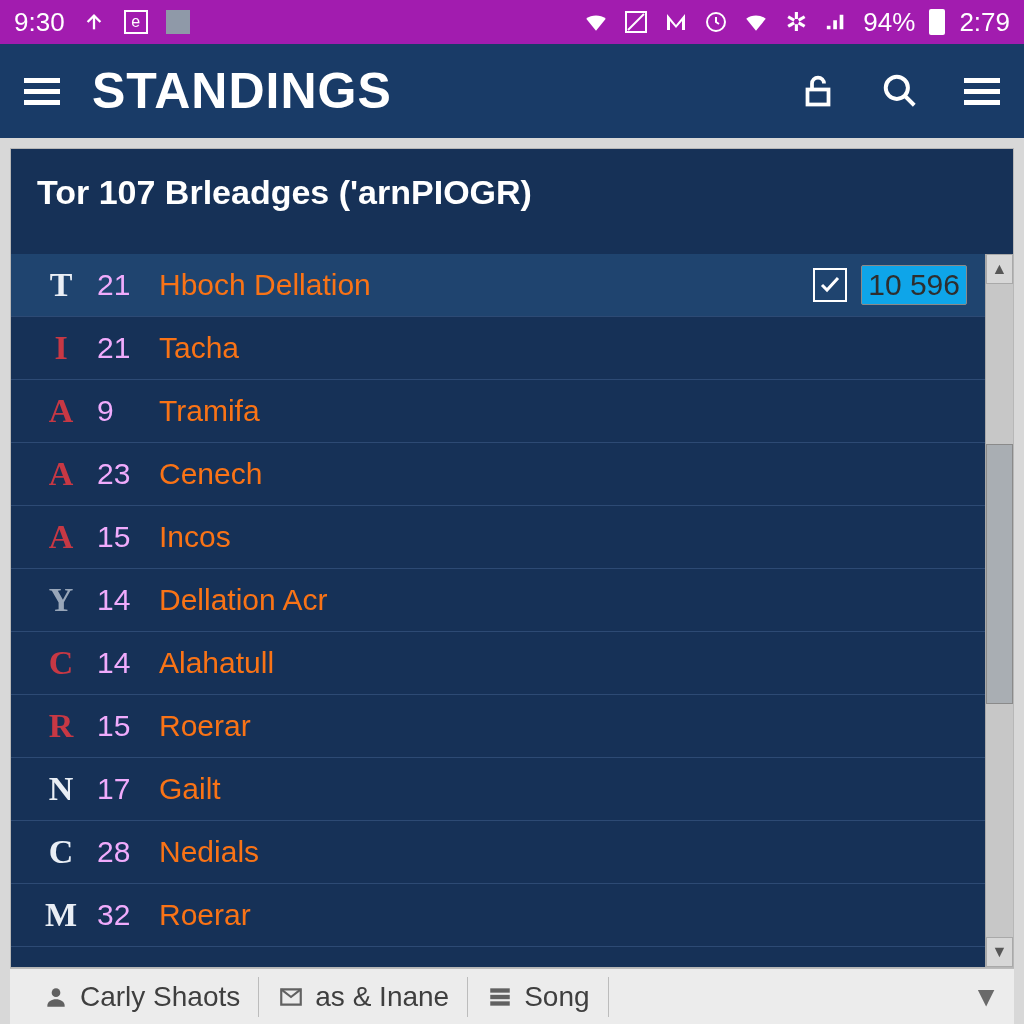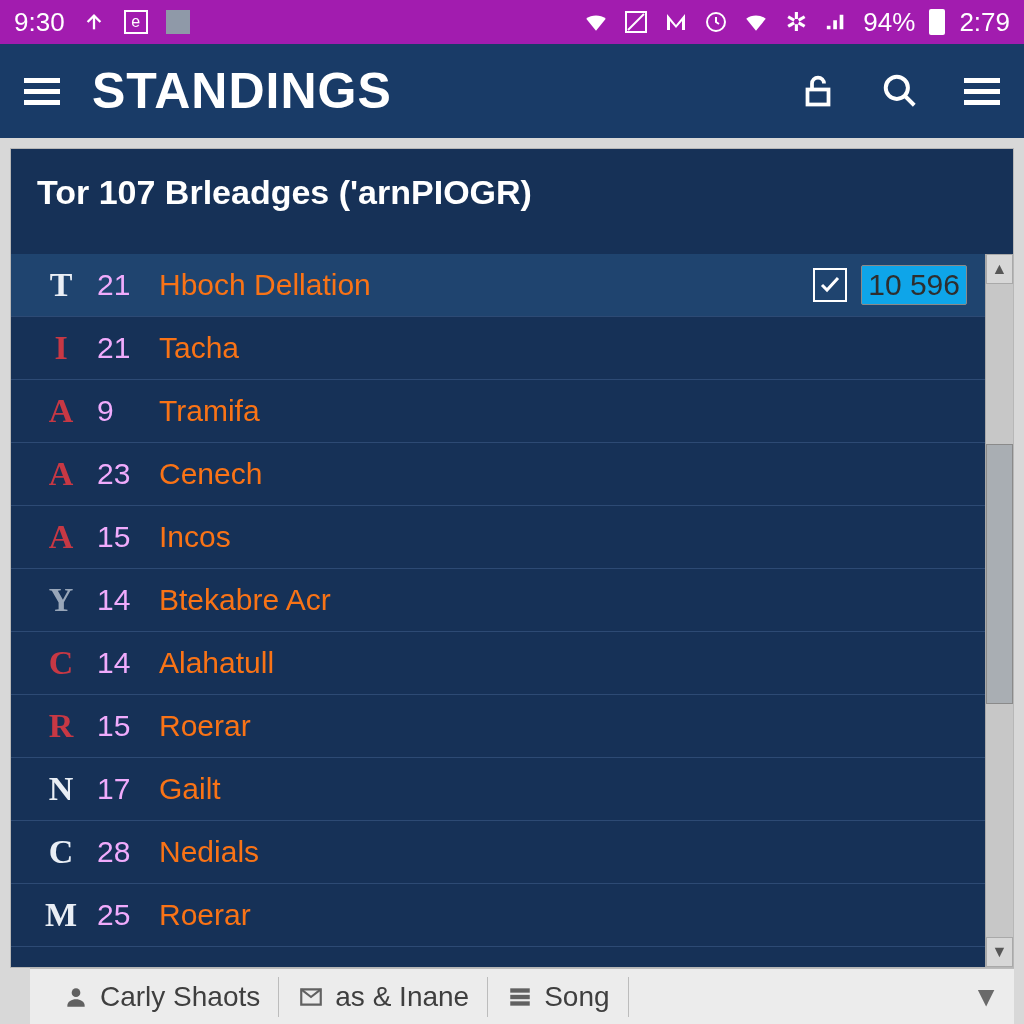--- a/index.html
+++ b/index.html
@@ -41,21 +41,21 @@
 .row .chk { width: 34px; height: 34px; border: 2px solid #fff; margin-right: 14px; display: flex; align-items: center; justify-content: center; font-size: 26px; color: #fff; }
 .row .badge { background: #0ea5e9; color: #2e2e2e; padding: 2px 6px; font-size: 30px; border: 1px solid #8a8a8a; border-radius: 2px; }
 
 
 .scroll-col { width: 28px; background: #c7c7c7; display: flex; flex-direction: column; align-items: center; border-left: 1px solid #a9a9a9; }
 .scroll-arrow { width: 100%; height: 30px; background: #d7d7d7; display: flex; align-items: center; justify-content: center; color: #575757; font-size: 16px; border: 1px solid #a9a9a9; }
 .scroll-track { flex: 1; width: 100%; background: #c7c7c7; position: relative; }
 .scroll-thumb { position: absolute; top: 160px; left: 0; right: 0; height: 260px; background: #a9aeb3; border: 1px solid #8a8a8a; }
 
 
-.bottom-bar { height: 56px; background: #ececec; display: flex; align-items: center; padding: 0 14px; color: #3f3f3f; font-size: 28px; border-top: 1px solid #bcbcbc; margin-left: 20px; }
+.bottom-bar { height: 56px; background: #ececec; display: flex; align-items: center; padding: 0 14px; color: #3f3f3f; font-size: 28px; border-top: 1px solid #bcbcbc; }
 .bb-item { display: flex; align-items: center; gap: 10px; padding: 0 18px; border-right: 1px solid #bcbcbc; height: 40px; cursor: pointer; }
 .bb-item:last-of-type { border-right: none; }
 .bb-ico { width: 28px; height: 28px; display: inline-flex; align-items: center; justify-content: center; color: #616161; }
 .bb-caret { margin-left: auto; width: 28px; height: 28px; display: flex; align-items: center; justify-content: center; color: #6a6a6a; cursor: pointer; }
 
 svg { display: block; }
 </style>
 </head>
 <body>
 
@@ -175,21 +175,21 @@
             <div class="nm">Cenech</div>
           </div>
           <div class="row">
             <div class="team-letter red">A</div>
             <div class="num">15</div>
             <div class="nm">Incos</div>
           </div>
           <div class="row">
             <div class="team-letter gray">Y</div>
             <div class="num">14</div>
-            <div class="nm">Btekabre Acr</div>
+            <div class="nm">Dellation Acr</div>
           </div>
           <div class="row">
             <div class="team-letter red">C</div>
             <div class="num">14</div>
             <div class="nm">Alahatull</div>
           </div>
           <div class="row">
             <div class="team-letter red">R</div>
             <div class="num">15</div>
             <div class="nm">Roerar</div>
@@ -199,21 +199,21 @@
             <div class="num">17</div>
             <div class="nm">Gailt</div>
           </div>
           <div class="row">
             <div class="team-letter white">C</div>
             <div class="num">28</div>
             <div class="nm">Nedials</div>
           </div>
           <div class="row">
             <div class="team-letter white">M</div>
-            <div class="num">25</div>
+            <div class="num">32</div>
             <div class="nm">Roerar</div>
           </div>
         </div>
       <div class="scroll-col">
         <div class="scroll-arrow">▲</div>
         <div class="scroll-track">
           <div class="scroll-thumb"></div>
         </div>
         <div class="scroll-arrow">▼</div>
       </div>

